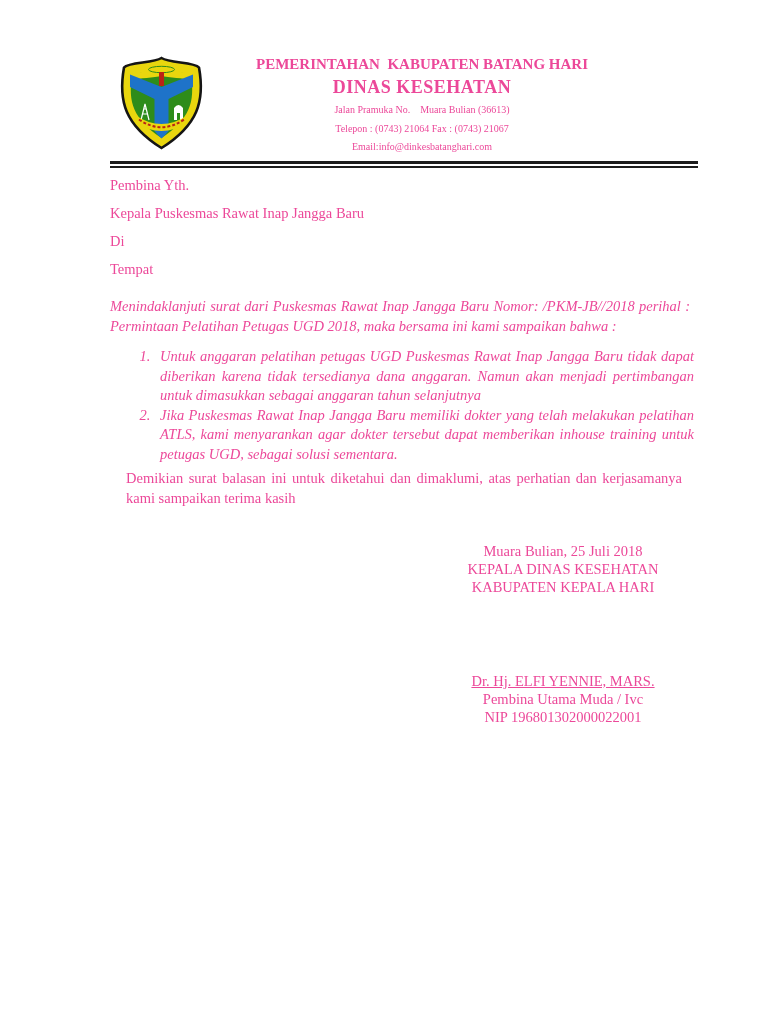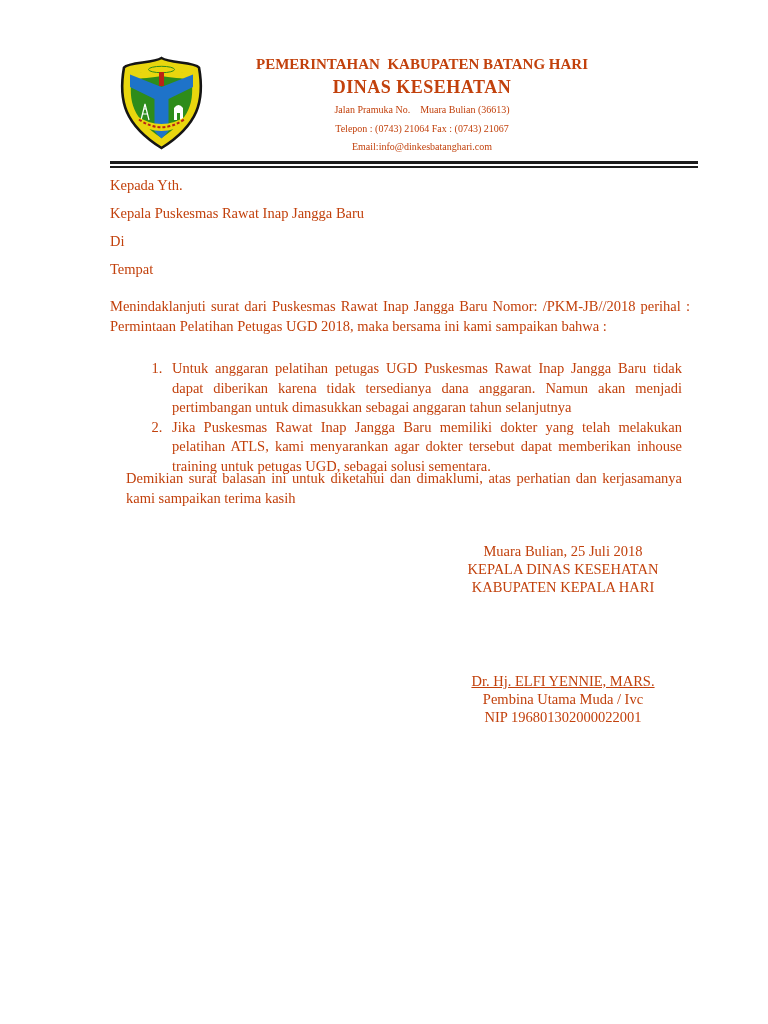--- a/index.html
+++ b/index.html
@@ -6,21 +6,21 @@
     margin: 0;
     padding: 0;
     background: #ffffff;
   }
   .page {
     position: relative;
     width: 768px;
     height: 1024px;
     background: #ffffff;
     font-family: "Liberation Serif", "DejaVu Serif", serif;
-    color: #c2410c;
+    color: #ec4899;
     overflow: hidden;
   }
 
   
   .letterhead {
     position: absolute;
     left: 110px;
     top: 55px;
     width: 588px;
   }
@@ -77,29 +77,31 @@
     line-height: 28px;
   }
   .opening {
     position: absolute;
     top: 296px;
     left: 0;
     right: 8px;
     margin: 0;
     text-align: justify;
     line-height: 20px;
+    font-style: italic;
   }
   .points {
     position: absolute;
     top: 343px;
     left: 0;
     right: 0;
-    margin: 16px;
+    margin: 4px;
     padding-left: 40px;
     line-height: 19.5px;
+    font-style: italic;
   }
   .points li {
     text-align: justify;
     padding-left: 6px;
   }
   .closing {
     position: absolute;
     top: 452px;
     left: 0;
     right: 0;
@@ -162,21 +164,21 @@
       <div class="lh-addr">Jalan Pramuka No.    Muara Bulian (36613)</div>
       <div class="lh-phone">Telepon : (0743) 21064 Fax : (0743) 21067</div>
       <div class="lh-email">Email:info@dinkesbatanghari.com</div>
     </div>
     <div class="rule"></div>
   </header>
 
   <main class="content">
 
     <div class="recipient">
-      <div class="r-line">Kepada Yth.</div>
+      <div class="r-line">Pembina Yth.</div>
       <div class="r-line">Kepala Puskesmas Rawat Inap Jangga Baru</div>
       <div class="r-line">Di</div>
       <div class="r-line">Tempat</div>
     </div>
 
     <p class="opening">Menindaklanjuti surat dari Puskesmas Rawat Inap Jangga Baru Nomor: /PKM-JB//2018 perihal : Permintaan Pelatihan Petugas UGD 2018, maka bersama ini kami sampaikan bahwa :</p>
 
     <ol class="points">
       <li>Untuk anggaran pelatihan petugas UGD Puskesmas Rawat Inap Jangga Baru tidak dapat diberikan karena tidak tersedianya dana anggaran. Namun akan menjadi pertimbangan untuk dimasukkan sebagai anggaran tahun selanjutnya</li>
       <li>Jika Puskesmas Rawat Inap Jangga Baru memiliki dokter yang telah melakukan pelatihan ATLS, kami menyarankan agar dokter tersebut dapat memberikan inhouse training untuk petugas UGD, sebagai solusi sementara.</li>

